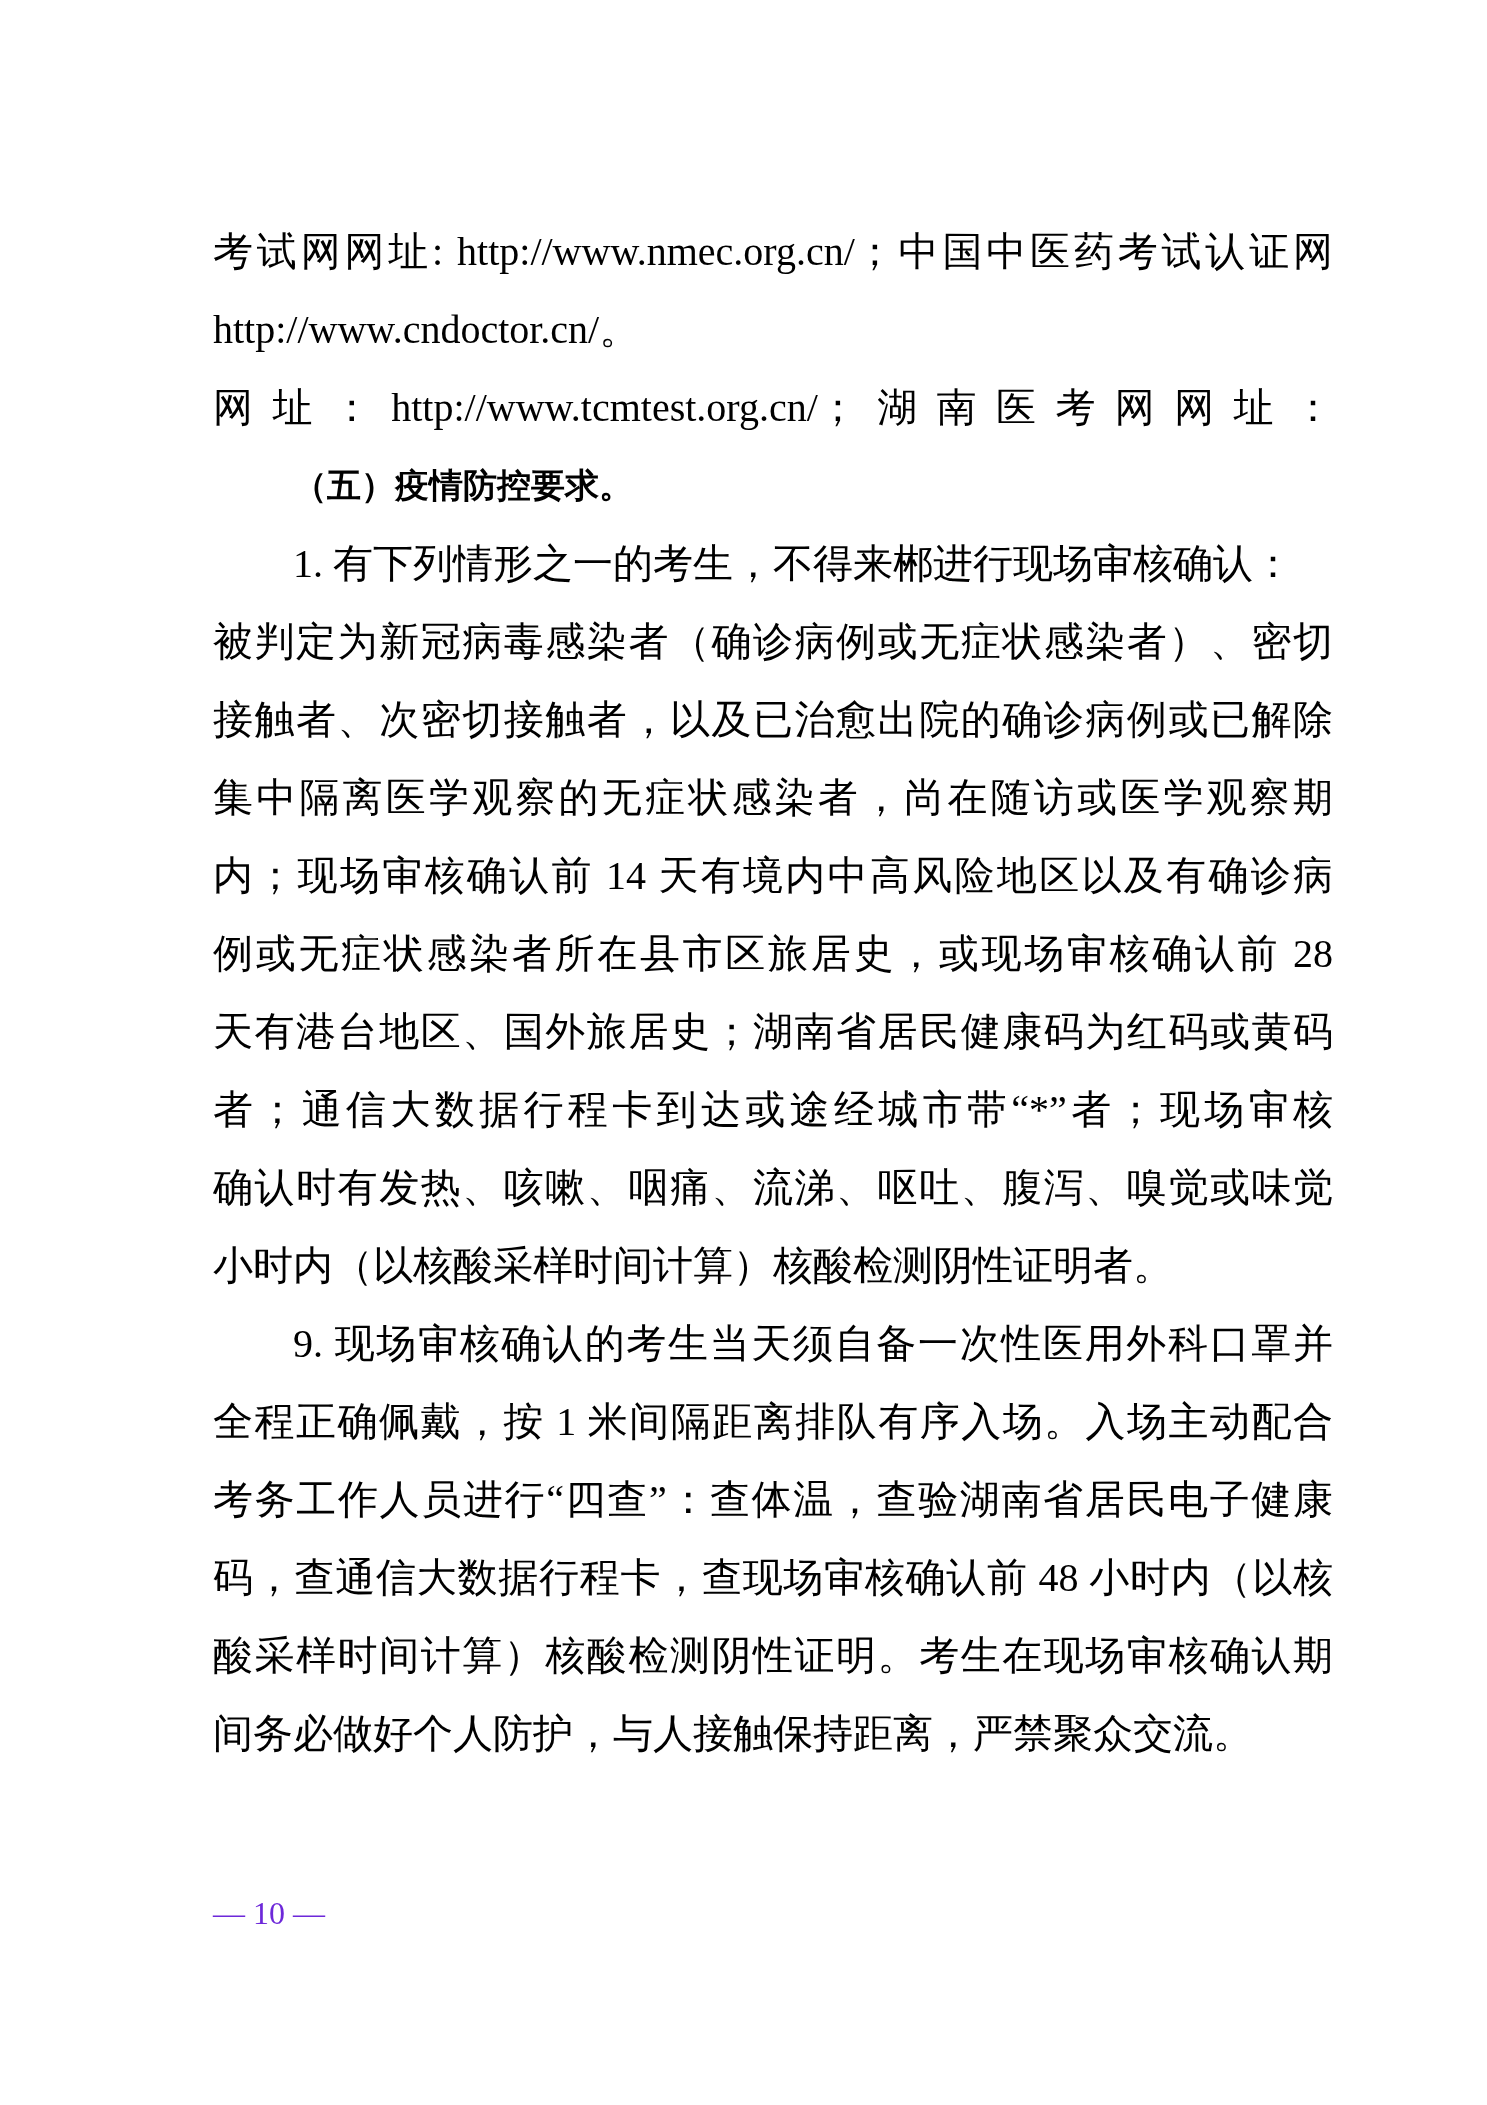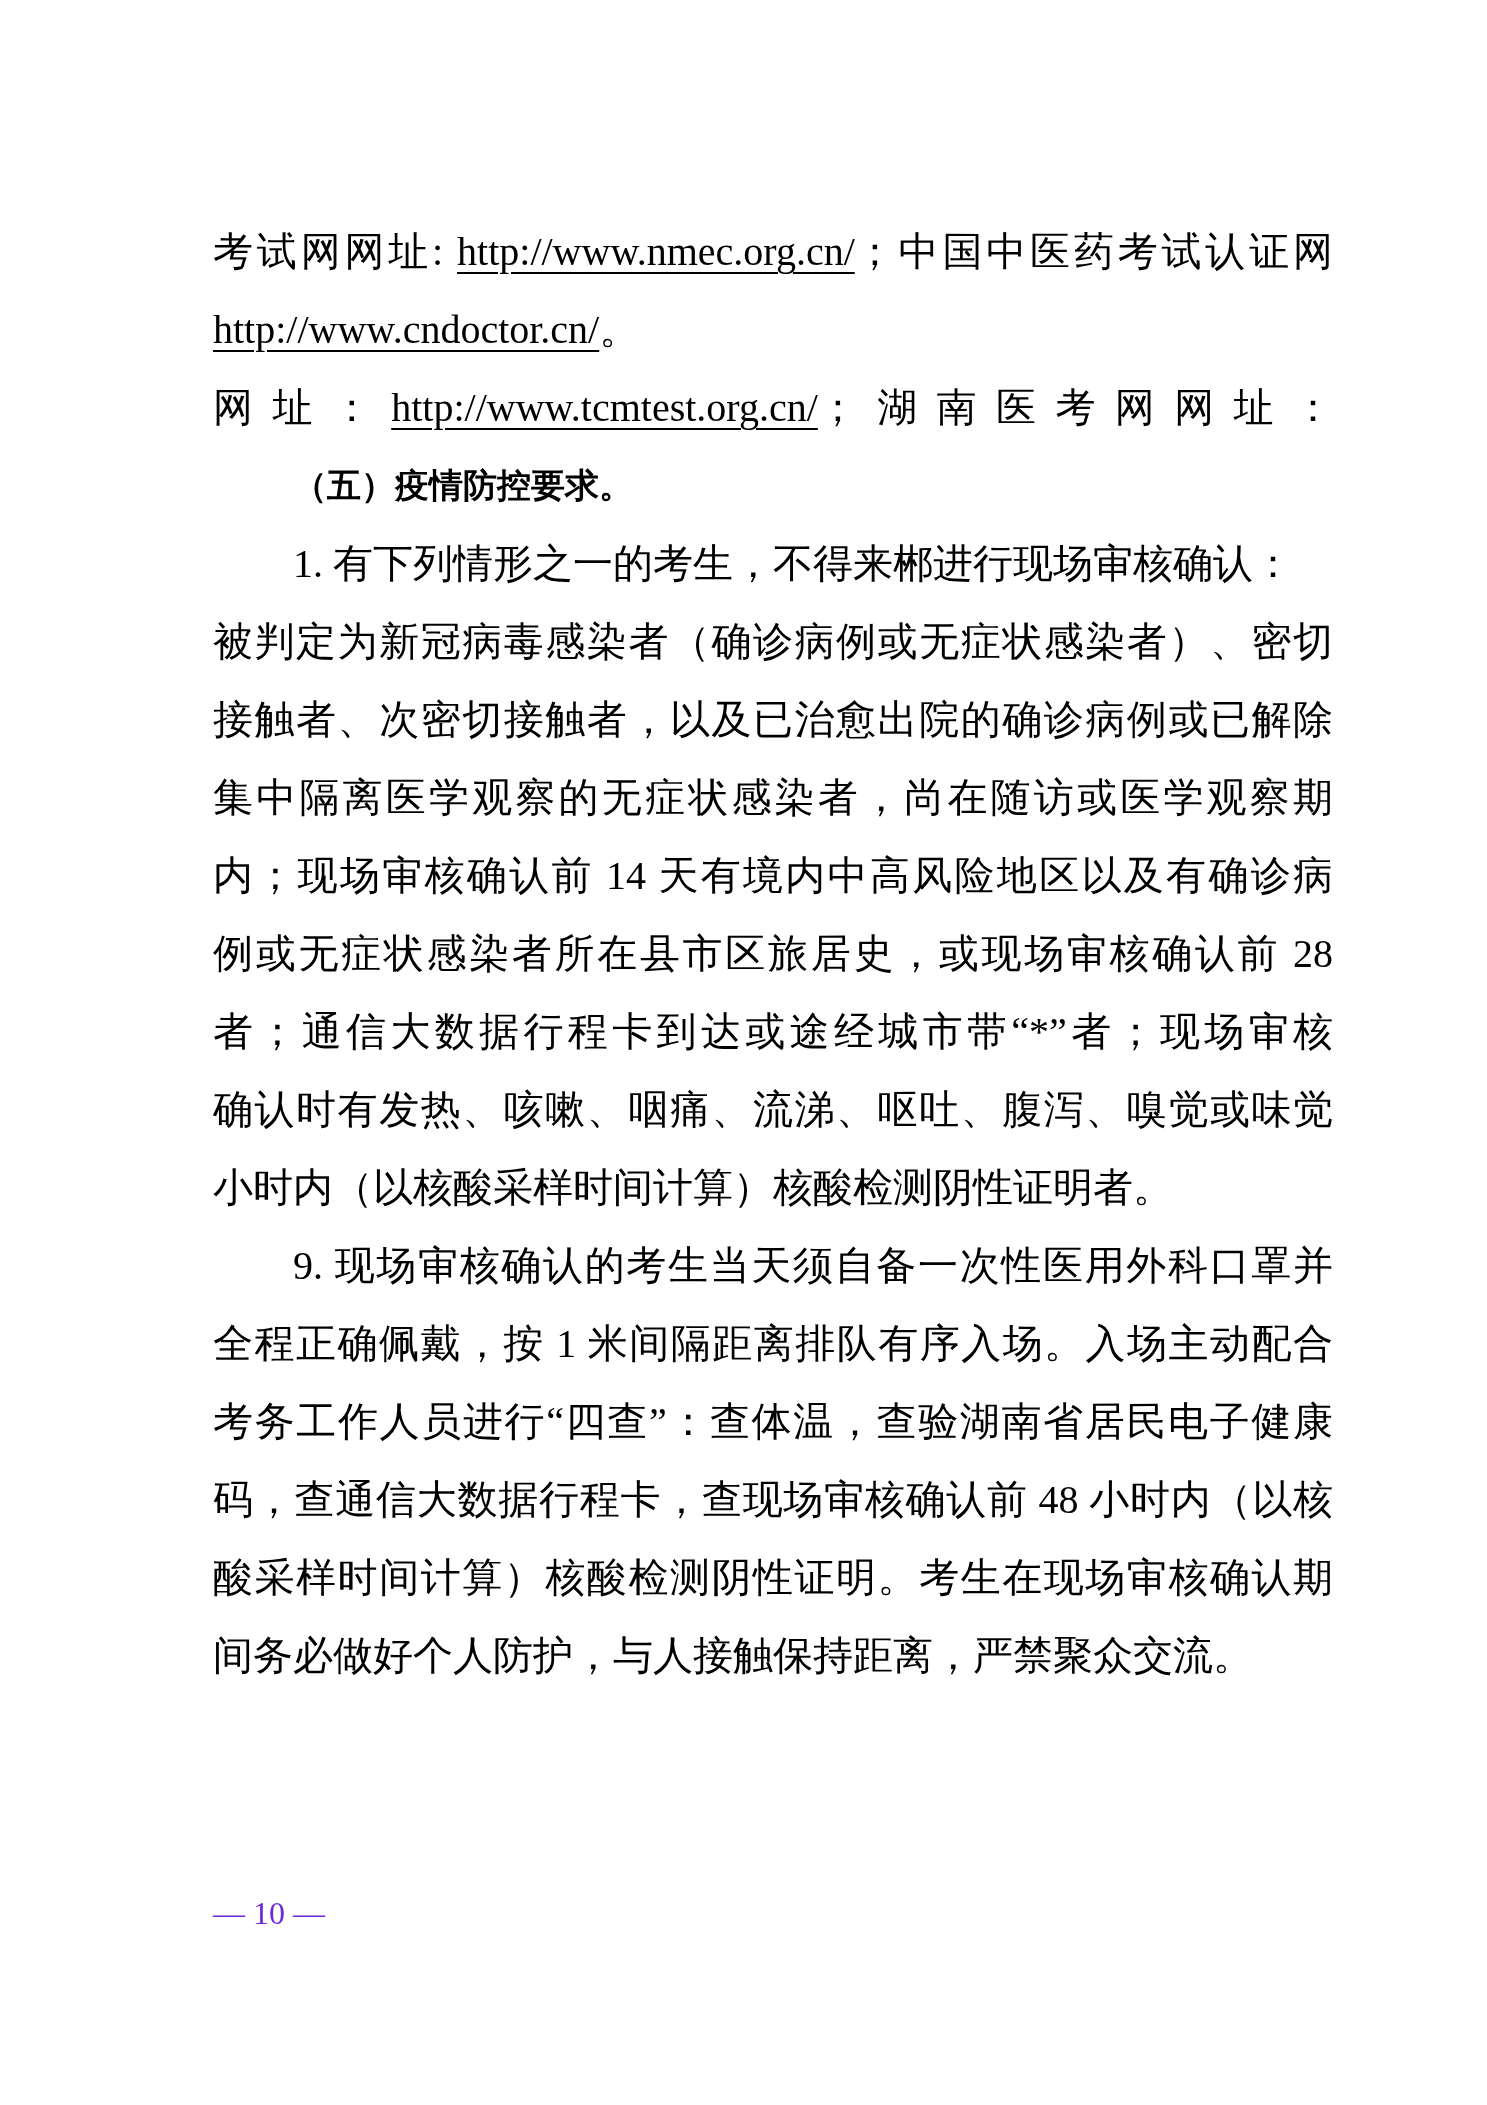--- a/index.html
+++ b/index.html
@@ -28,21 +28,20 @@
   .line.stretch {
     text-align: justify;
     text-align-last: justify;
   }
   .line.indent { text-indent: 80px; }
   .line.heading {
     font-weight: bold;
     font-size: 34px;
   }
   .url {
-    text-decoration: underline;
     text-underline-offset: 7px;
     text-decoration-thickness: 2px;
   }
   .footer {
     position: absolute;
     left: 213px;
     top: 1893px;
     font-size: 32px;
     line-height: 40px;
     color: #6d28d9;
@@ -56,20 +55,21 @@
       <div class="line stretch"><span>考试网网址: </span><span class="url">http://www.nmec.org.cn/</span><span>；中国中医药考试认证网</span></div>
       <div class="line"><span class="url">http://www.cndoctor.cn/</span><span>。</span></div>
       <div class="line stretch"><span>网址：</span><span class="url">http://www.tcmtest.org.cn/</span><span>；湖南医考网网址：</span></div>
       <div class="line indent heading"><span>（五）疫情防控要求。</span></div>
       <div class="line indent"><span>1. 有下列情形之一的考生，不得来郴进行现场审核确认：</span></div>
       <div class="line stretch"><span>被判定为新冠病毒感染者（确诊病例或无症状感染者）、密切</span></div>
       <div class="line stretch"><span>接触者、次密切接触者，以及已治愈出院的确诊病例或已解除</span></div>
       <div class="line stretch"><span>集中隔离医学观察的无症状感染者，尚在随访或医学观察期</span></div>
       <div class="line stretch"><span>内；现场审核确认前 14 天有境内中高风险地区以及有确诊病</span></div>
       <div class="line stretch"><span>例或无症状感染者所在县市区旅居史，或现场审核确认前 28</span></div>
+      <div class="line stretch"><span>天有港台地区、国外旅居史；湖南省居民健康码为红码或黄码</span></div>
       <div class="line stretch"><span>者；通信大数据行程卡到达或途经城市带“*”者；现场审核</span></div>
       <div class="line stretch"><span>确认时有发热、咳嗽、咽痛、流涕、呕吐、腹泻、嗅觉或味觉</span></div>
       <div class="line"><span>小时内（以核酸采样时间计算）核酸检测阴性证明者。</span></div>
       <div class="line stretch indent"><span>9. 现场审核确认的考生当天须自备一次性医用外科口罩并</span></div>
       <div class="line stretch"><span>全程正确佩戴，按 1 米间隔距离排队有序入场。入场主动配合</span></div>
       <div class="line stretch"><span>考务工作人员进行“四查”：查体温，查验湖南省居民电子健康</span></div>
       <div class="line stretch"><span>码，查通信大数据行程卡，查现场审核确认前 48 小时内（以核</span></div>
       <div class="line stretch"><span>酸采样时间计算）核酸检测阴性证明。考生在现场审核确认期</span></div>
       <div class="line"><span>间务必做好个人防护，与人接触保持距离，严禁聚众交流。</span></div>
     </div>

